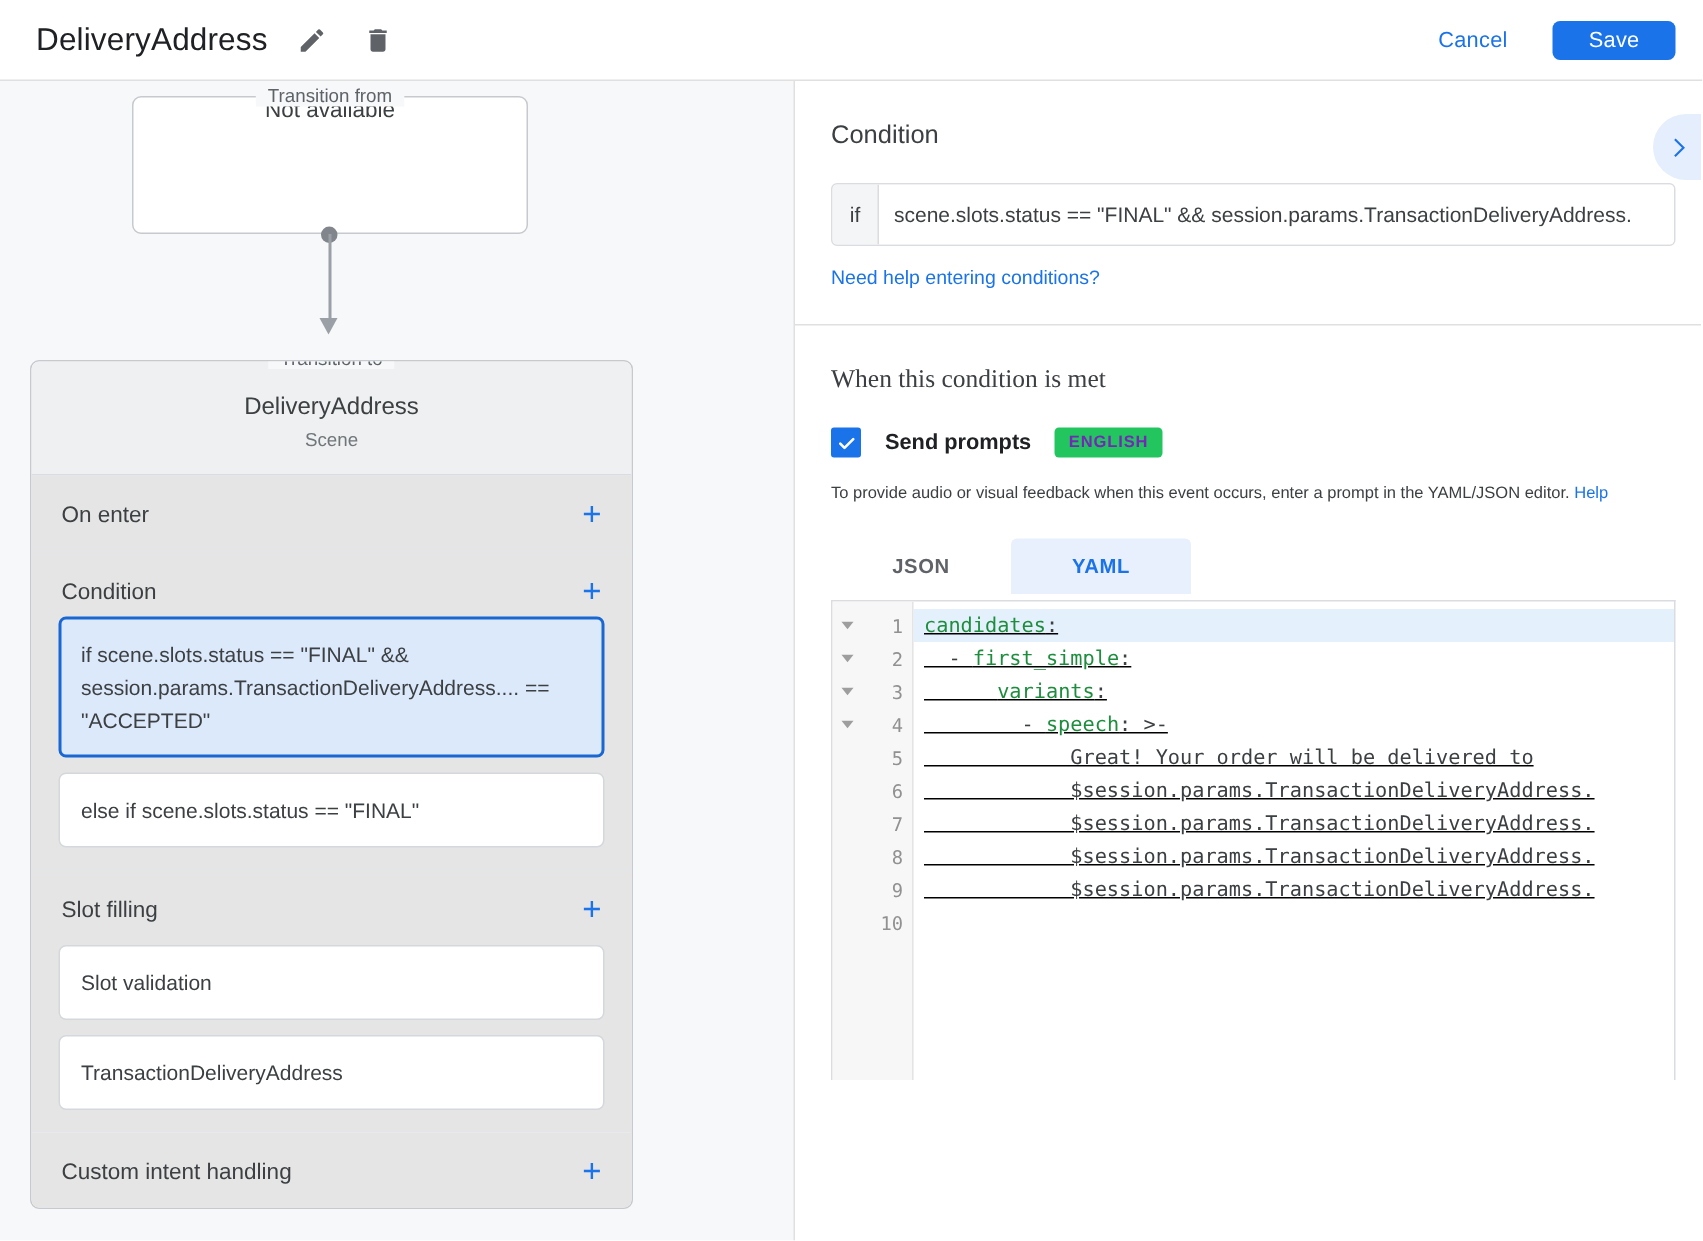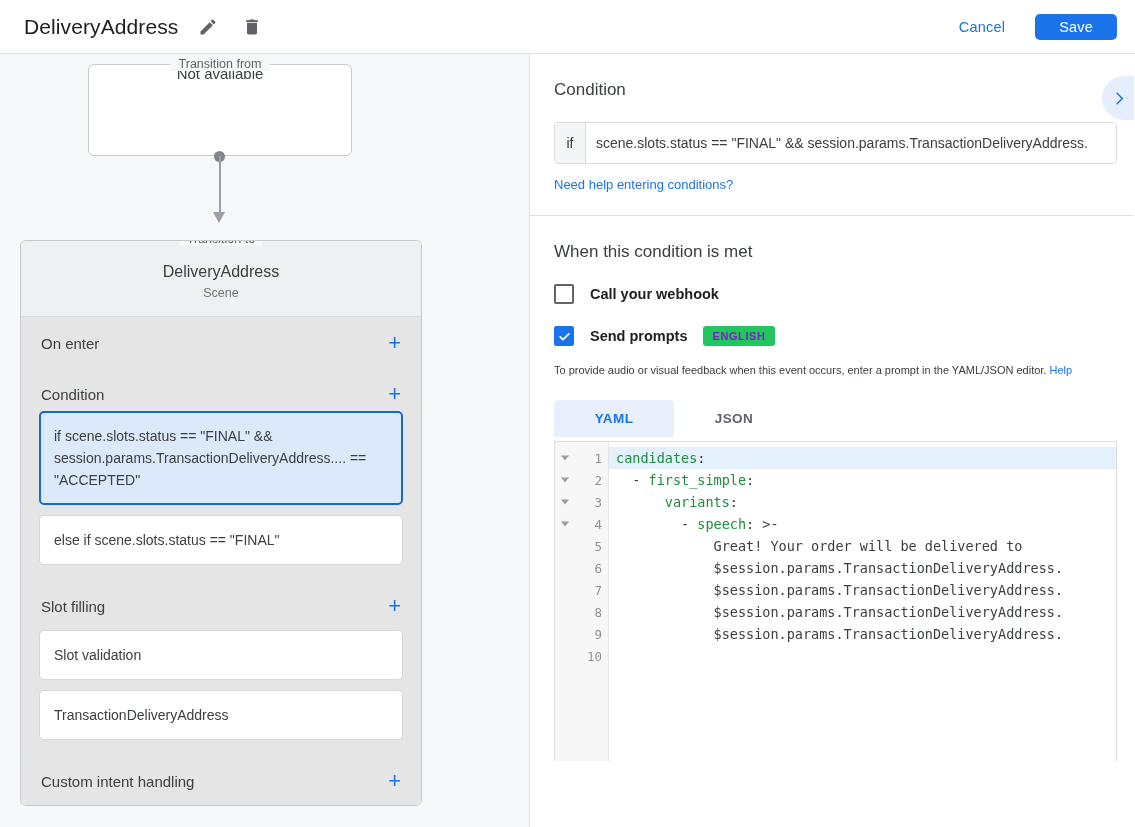--- a/index.html
+++ b/index.html
@@ -176,21 +176,21 @@
     padding: 0 10px; font-size: 14px; color: #3c4043;
     font-family: "Liberation Sans", sans-serif;
     background: #fff;
   }
   .helplink {
     display: inline-block; margin-top: 13px;
     color: #1a73e8; font-size: 13px; text-decoration: none; cursor: pointer;
   }
   .rp-divider { height: 1px; background: #e0e0e0; margin-top: 22px; }
 
-  .whenhdr { font-size: 17px; color: #3c4043; margin-top: 26px; }
+  .whenhdr { font-size: 17px; color: #3c4043; margin-top: 26px; font-family: Liberation Serif, serif; }
 
   .cbrow { display: flex; align-items: center; margin-top: 22px; }
   .cbox {
     width: 20px; height: 20px; border: 2px solid #5f6368;
     border-radius: 2px; background: #fff; cursor: pointer;
     flex: 0 0 auto;
   }
   .cbox.on {
     background: #1a73e8; border-color: #1a73e8;
     display: flex; align-items: center; justify-content: center;
@@ -244,21 +244,21 @@
   }
   .fold {
     position: absolute; left: 6px; top: 50%; transform: translateY(-50%);
     width: 0; height: 0;
     border-left: 4.5px solid transparent;
     border-right: 4.5px solid transparent;
     border-top: 5px solid #9e9e9e;
   }
   .code {
     flex: 1; padding-top: 5px; overflow: hidden;
-    white-space: pre; position: relative;
+    white-space: pre; position: relative; text-decoration: underline;
   }
   .cline {
     height: 22px; line-height: 22px;
     font-family: "DejaVu Sans Mono", monospace;
     font-size: 13.5px; color: #3c4043;
     padding-left: 7px; white-space: pre;
   }
   .cline.hl { background: #e4f0fb; }
   .k { color: #1e8e3e; }
   .p { color: #3c4043; }
@@ -364,43 +364,39 @@
       </div>
 
       <a class="helplink">Need help entering conditions?</a>
     </div>
 
     <div class="rp-divider"></div>
 
     <div class="rp-block" style="padding-top:0;">
       <div class="whenhdr">When this condition is met</div>
 
-      <div class="cbrow">
-        <div class="cbox"></div>
-        <span class="cblabel">Call your webhook</span>
-      </div>
 
       <div class="cbrow">
         <div class="cbox on">
           <svg width="13" height="13" viewBox="0 0 24 24" fill="none" stroke-width="3.2" stroke-linecap="round" stroke-linejoin="round">
               <path d="M4 12.5l5.2 5.2L20 7"></path>
             </svg>
         </div>
         <span class="cblabel">Send prompts</span>
         <span class="lang-badge">ENGLISH</span>
       </div>
 
       <div class="helptext">
         <span>To provide audio or visual feedback when this event occurs, enter a prompt in the YAML/JSON editor.</span>
         <a>Help</a>
       </div>
 
       <div class="tabs">
+        <div class="tab">JSON</div>
         <div class="tab active">YAML</div>
-        <div class="tab">JSON</div>
       </div>
 
       <div class="editor">
         <div class="gutter" id="gutter">
             <div class="gline">
               <span class="fold"></span>
               <span>1</span>
             </div>
             <div class="gline">
               <span class="fold"></span>

